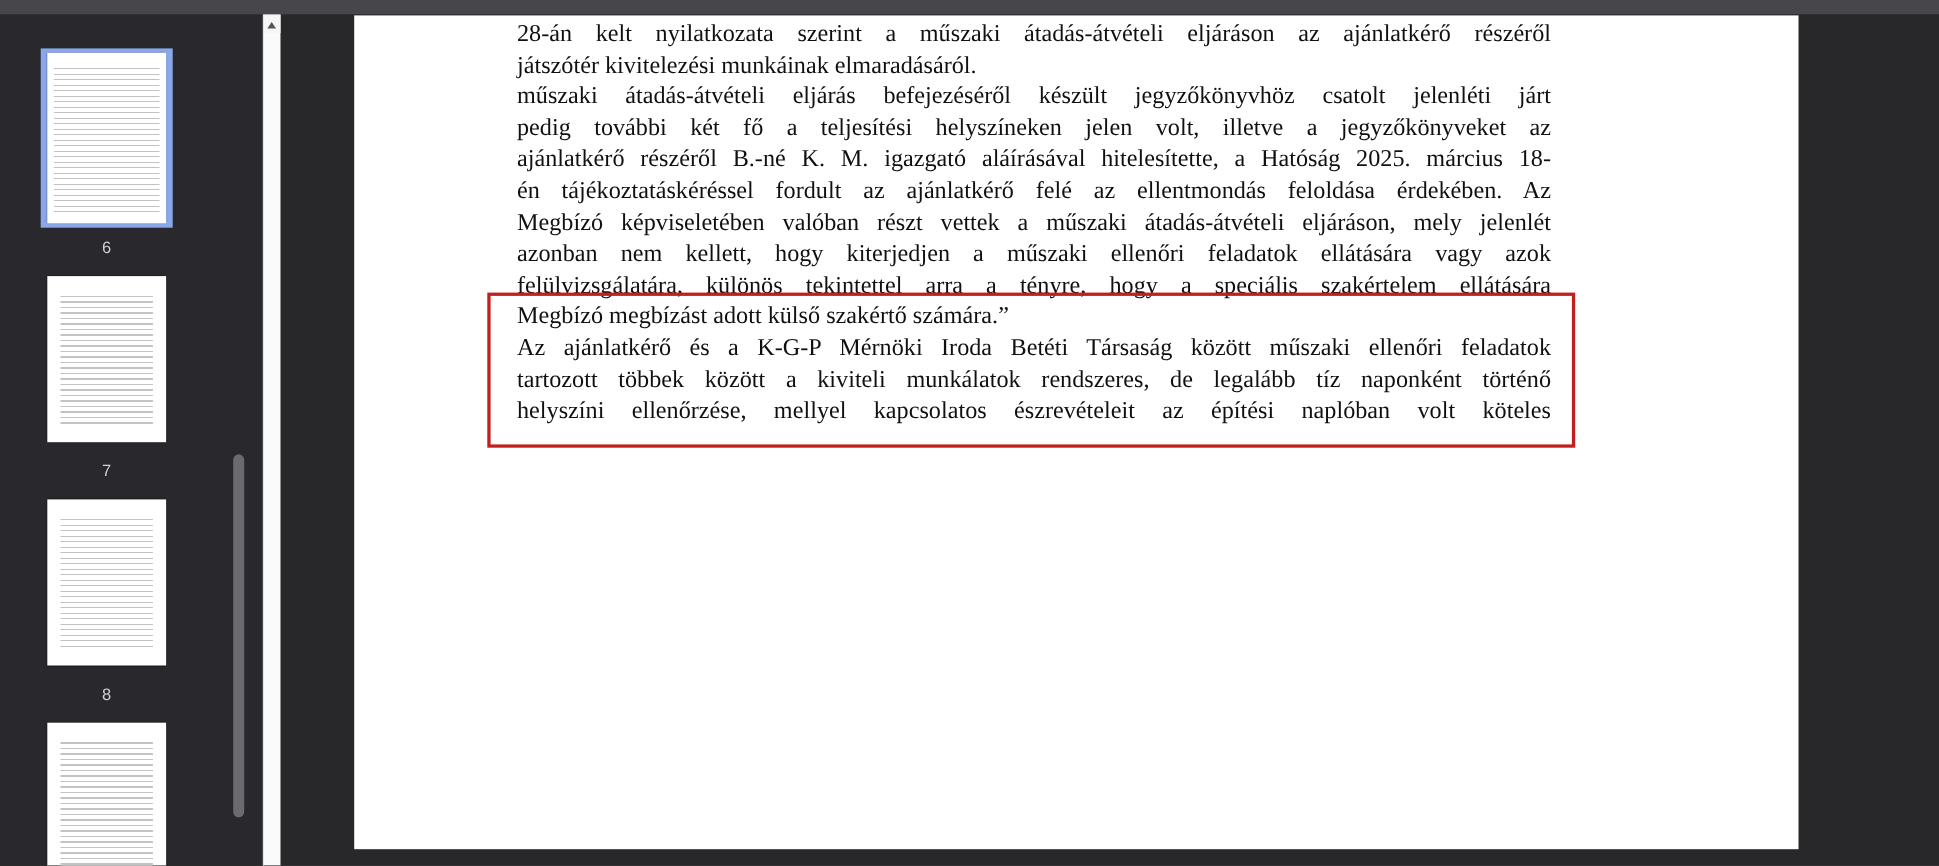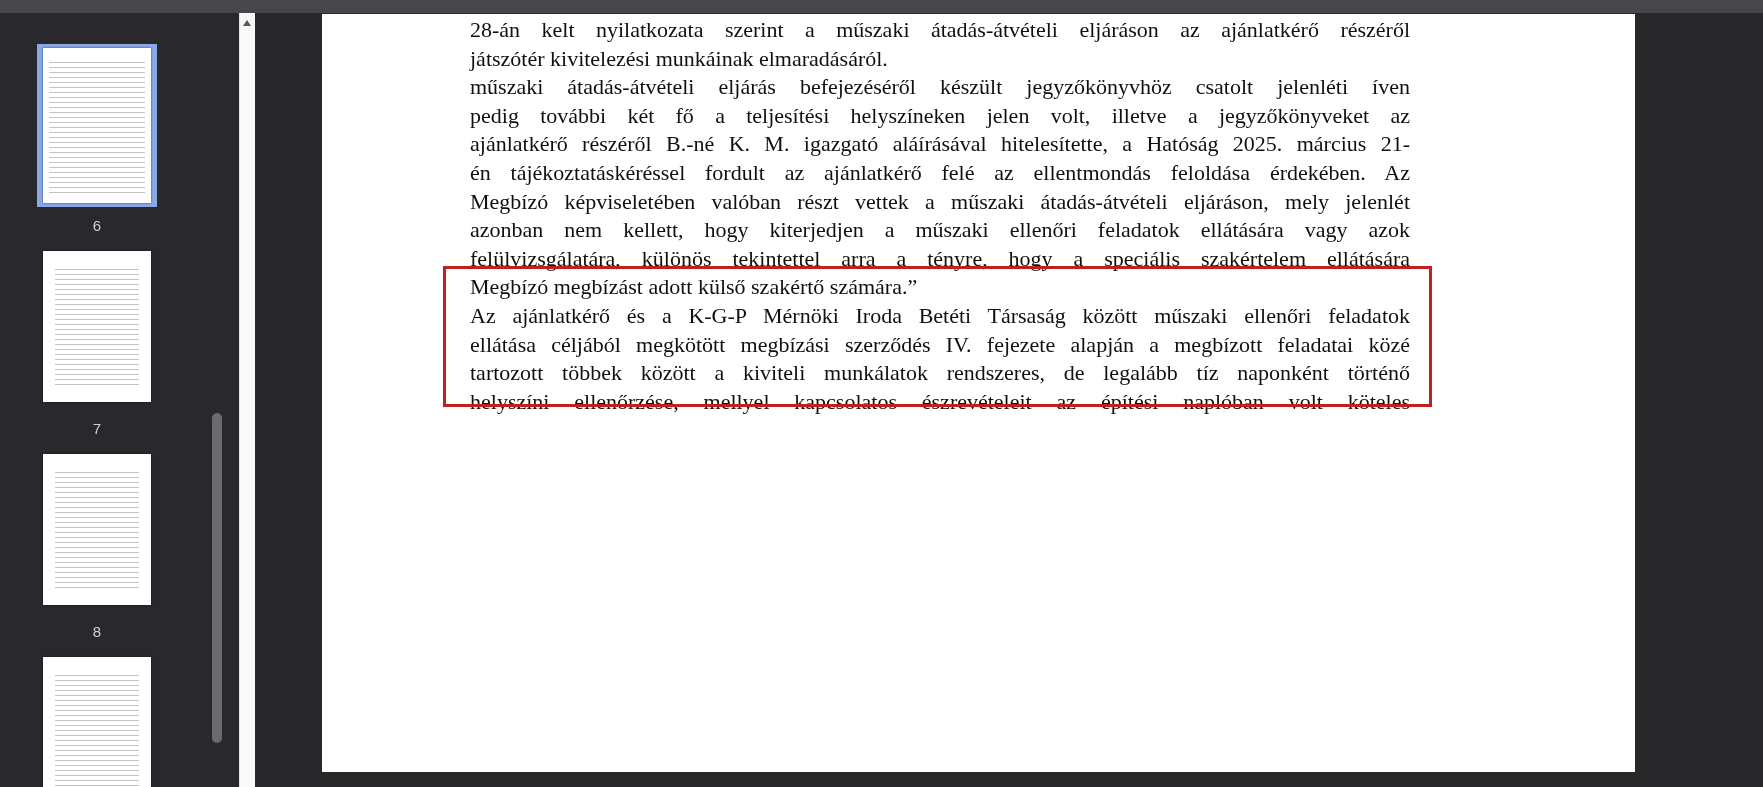--- a/index.html
+++ b/index.html
@@ -79,29 +79,28 @@
     <div class="scroll-up">
       <span class="tri"></span>
     </div>
   </div>
 
   <div class="viewport">
     <div class="page">
       <div class="textcol" id="textcol">
           <div class="line">28-án kelt nyilatkozata szerint a műszaki átadás-átvételi eljáráson az ajánlatkérő részéről</div>
           <div class="line noj">játszótér kivitelezési munkáinak elmaradásáról.</div>
-          <div class="line">műszaki átadás-átvételi eljárás befejezéséről készült jegyzőkönyvhöz csatolt jelenléti íven</div>
+          <div class="line">műszaki átadás-átvételi eljárás befejezéséről készült jegyzőkönyvhöz csatolt jelenléti járt</div>
           <div class="line">pedig további két fő a teljesítési helyszíneken jelen volt, illetve a jegyzőkönyveket az</div>
-          <div class="line">ajánlatkérő részéről B.-né K. M. igazgató aláírásával hitelesítette, a Hatóság 2025. március 21-</div>
+          <div class="line">ajánlatkérő részéről B.-né K. M. igazgató aláírásával hitelesítette, a Hatóság 2025. március 18-</div>
           <div class="line">én tájékoztatáskéréssel fordult az ajánlatkérő felé az ellentmondás feloldása érdekében. Az</div>
           <div class="line">Megbízó képviseletében valóban részt vettek a műszaki átadás-átvételi eljáráson, mely jelenlét</div>
           <div class="line">azonban nem kellett, hogy kiterjedjen a műszaki ellenőri feladatok ellátására vagy azok</div>
           <div class="line">felülvizsgálatára, különös tekintettel arra a tényre, hogy a speciális szakértelem ellátására</div>
           <div class="line noj">Megbízó megbízást adott külső szakértő számára.”</div>
           <div class="line">Az ajánlatkérő és a K-G-P Mérnöki Iroda Betéti Társaság között műszaki ellenőri feladatok</div>
-          <div class="line">ellátása céljából megkötött megbízási szerződés IV. fejezete alapján a megbízott feladatai közé</div>
           <div class="line">tartozott többek között a kiviteli munkálatok rendszeres, de legalább tíz naponként történő</div>
           <div class="line">helyszíni ellenőrzése, mellyel kapcsolatos észrevételeit az építési naplóban volt köteles</div>
         </div>
       <div class="red-box"></div>
     </div>
   </div>
 </div>
 
 </body></html>

